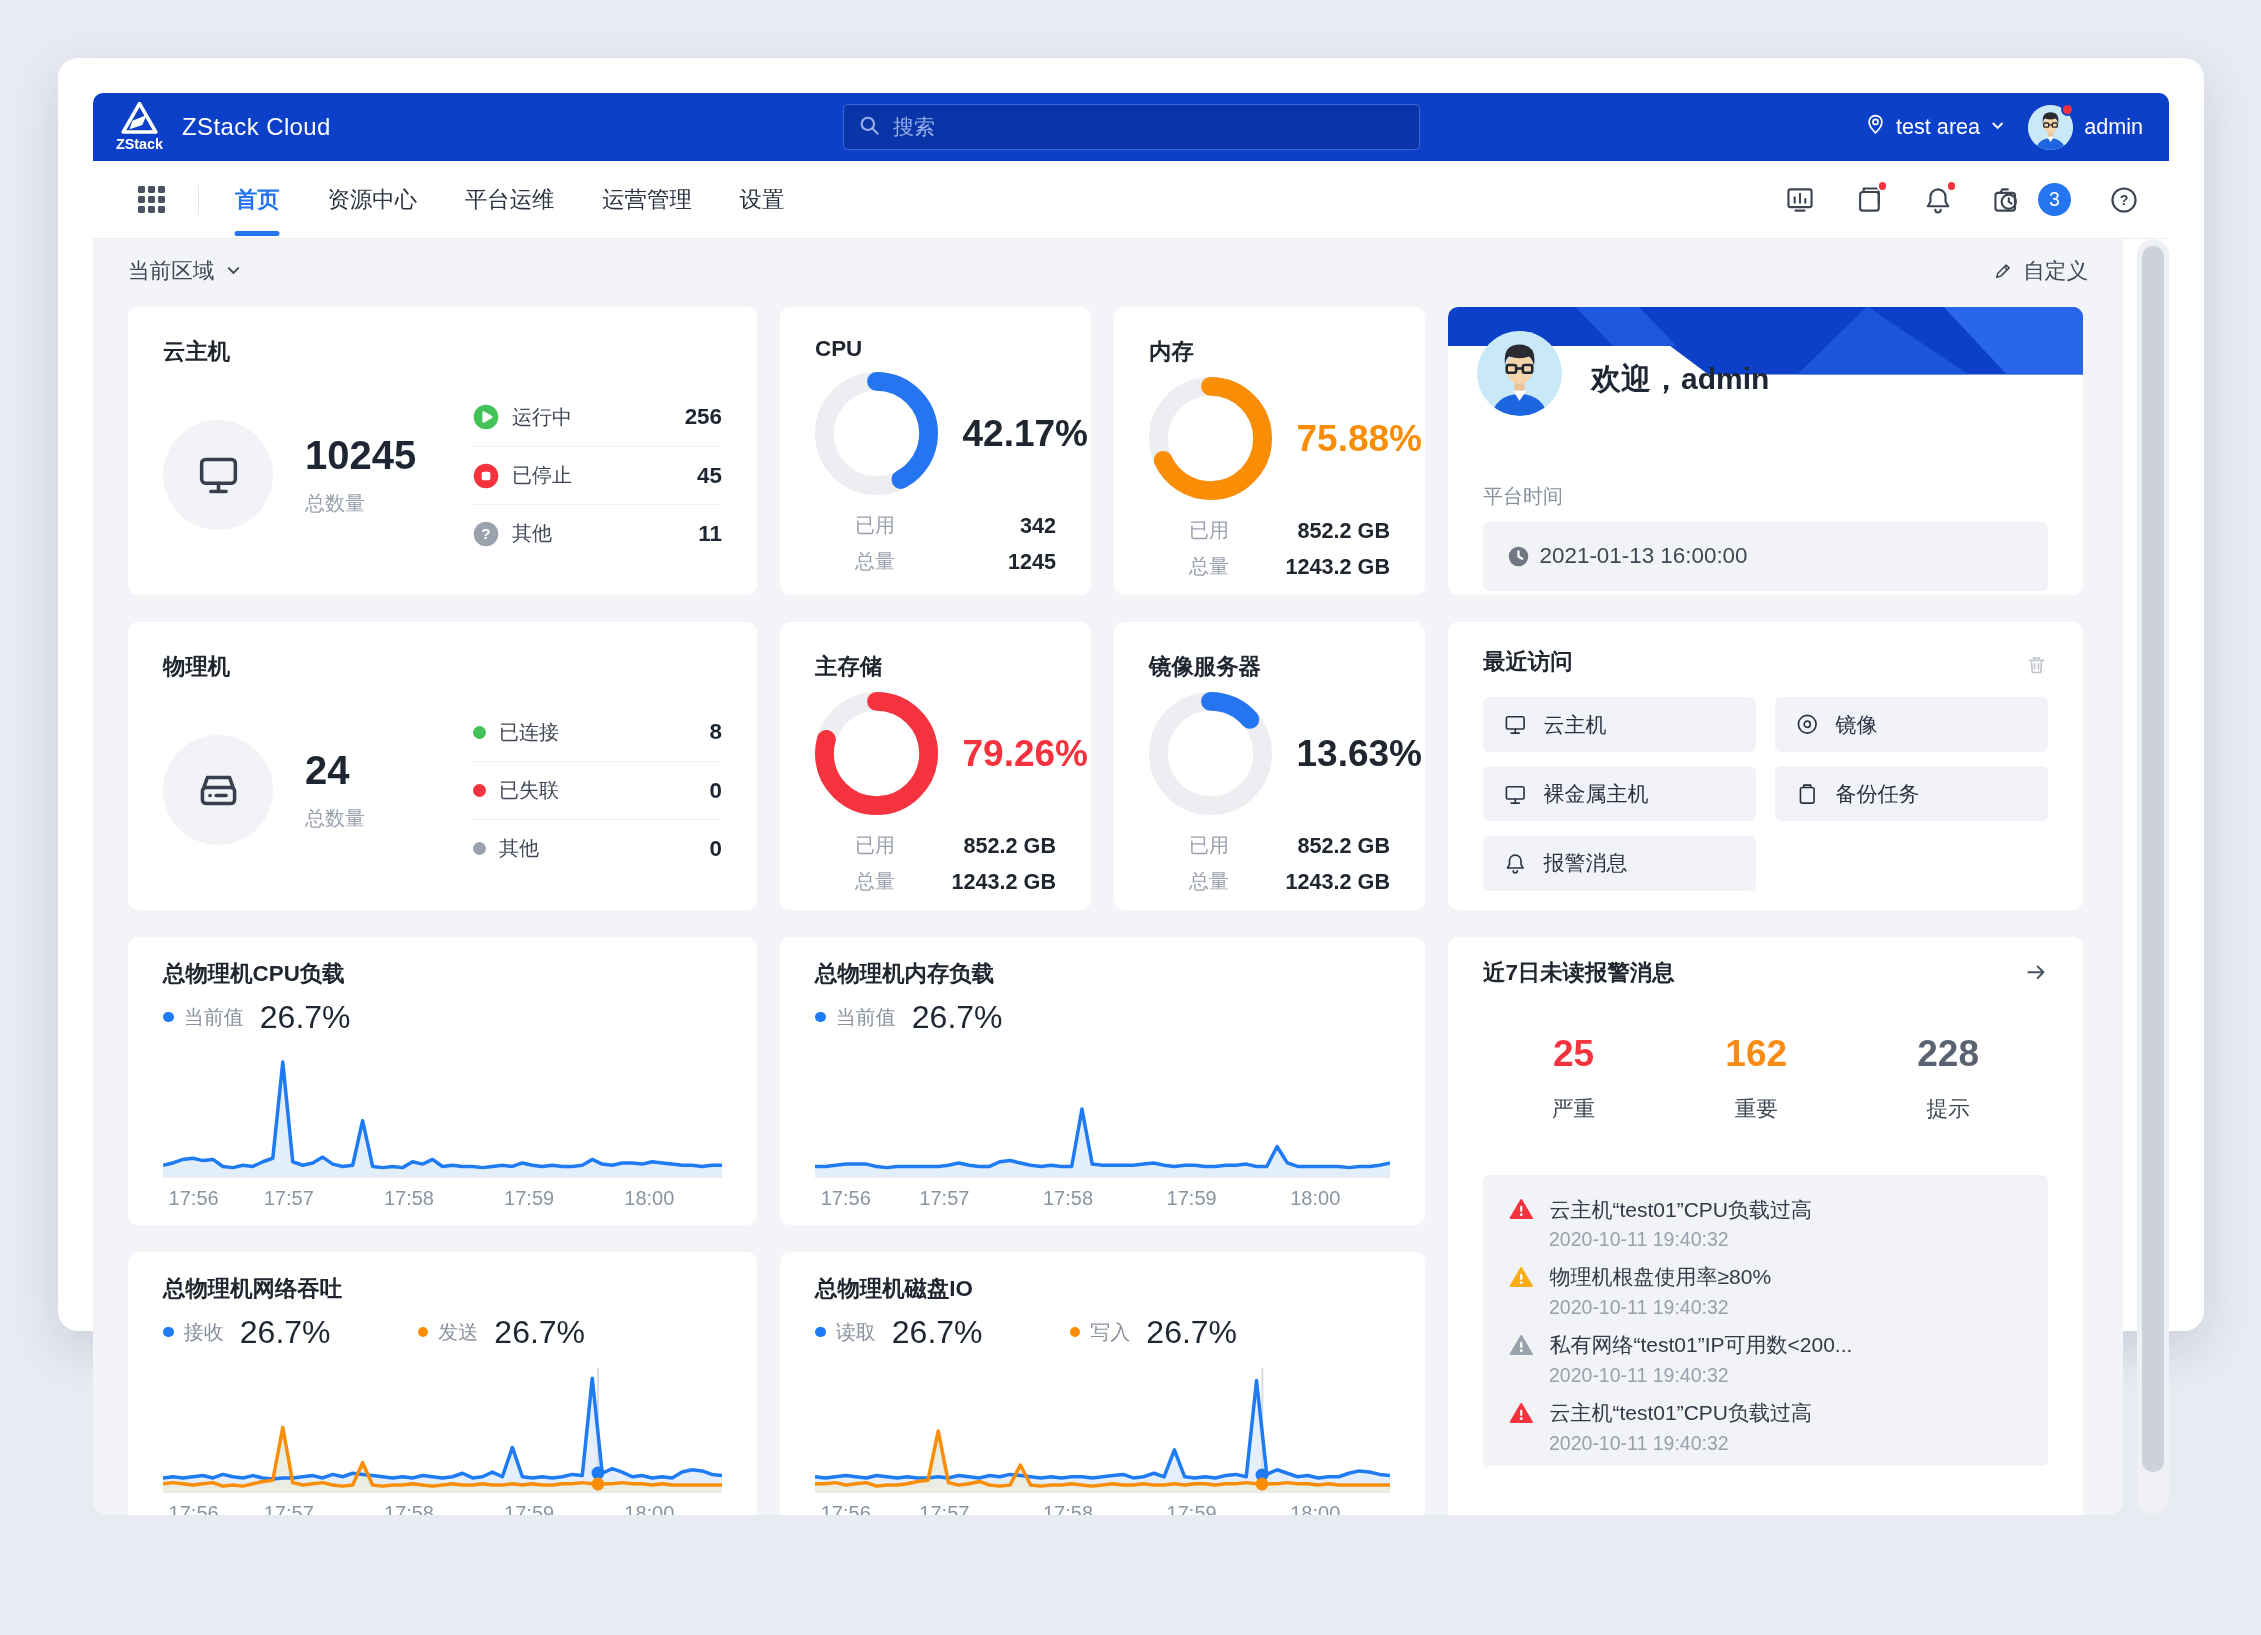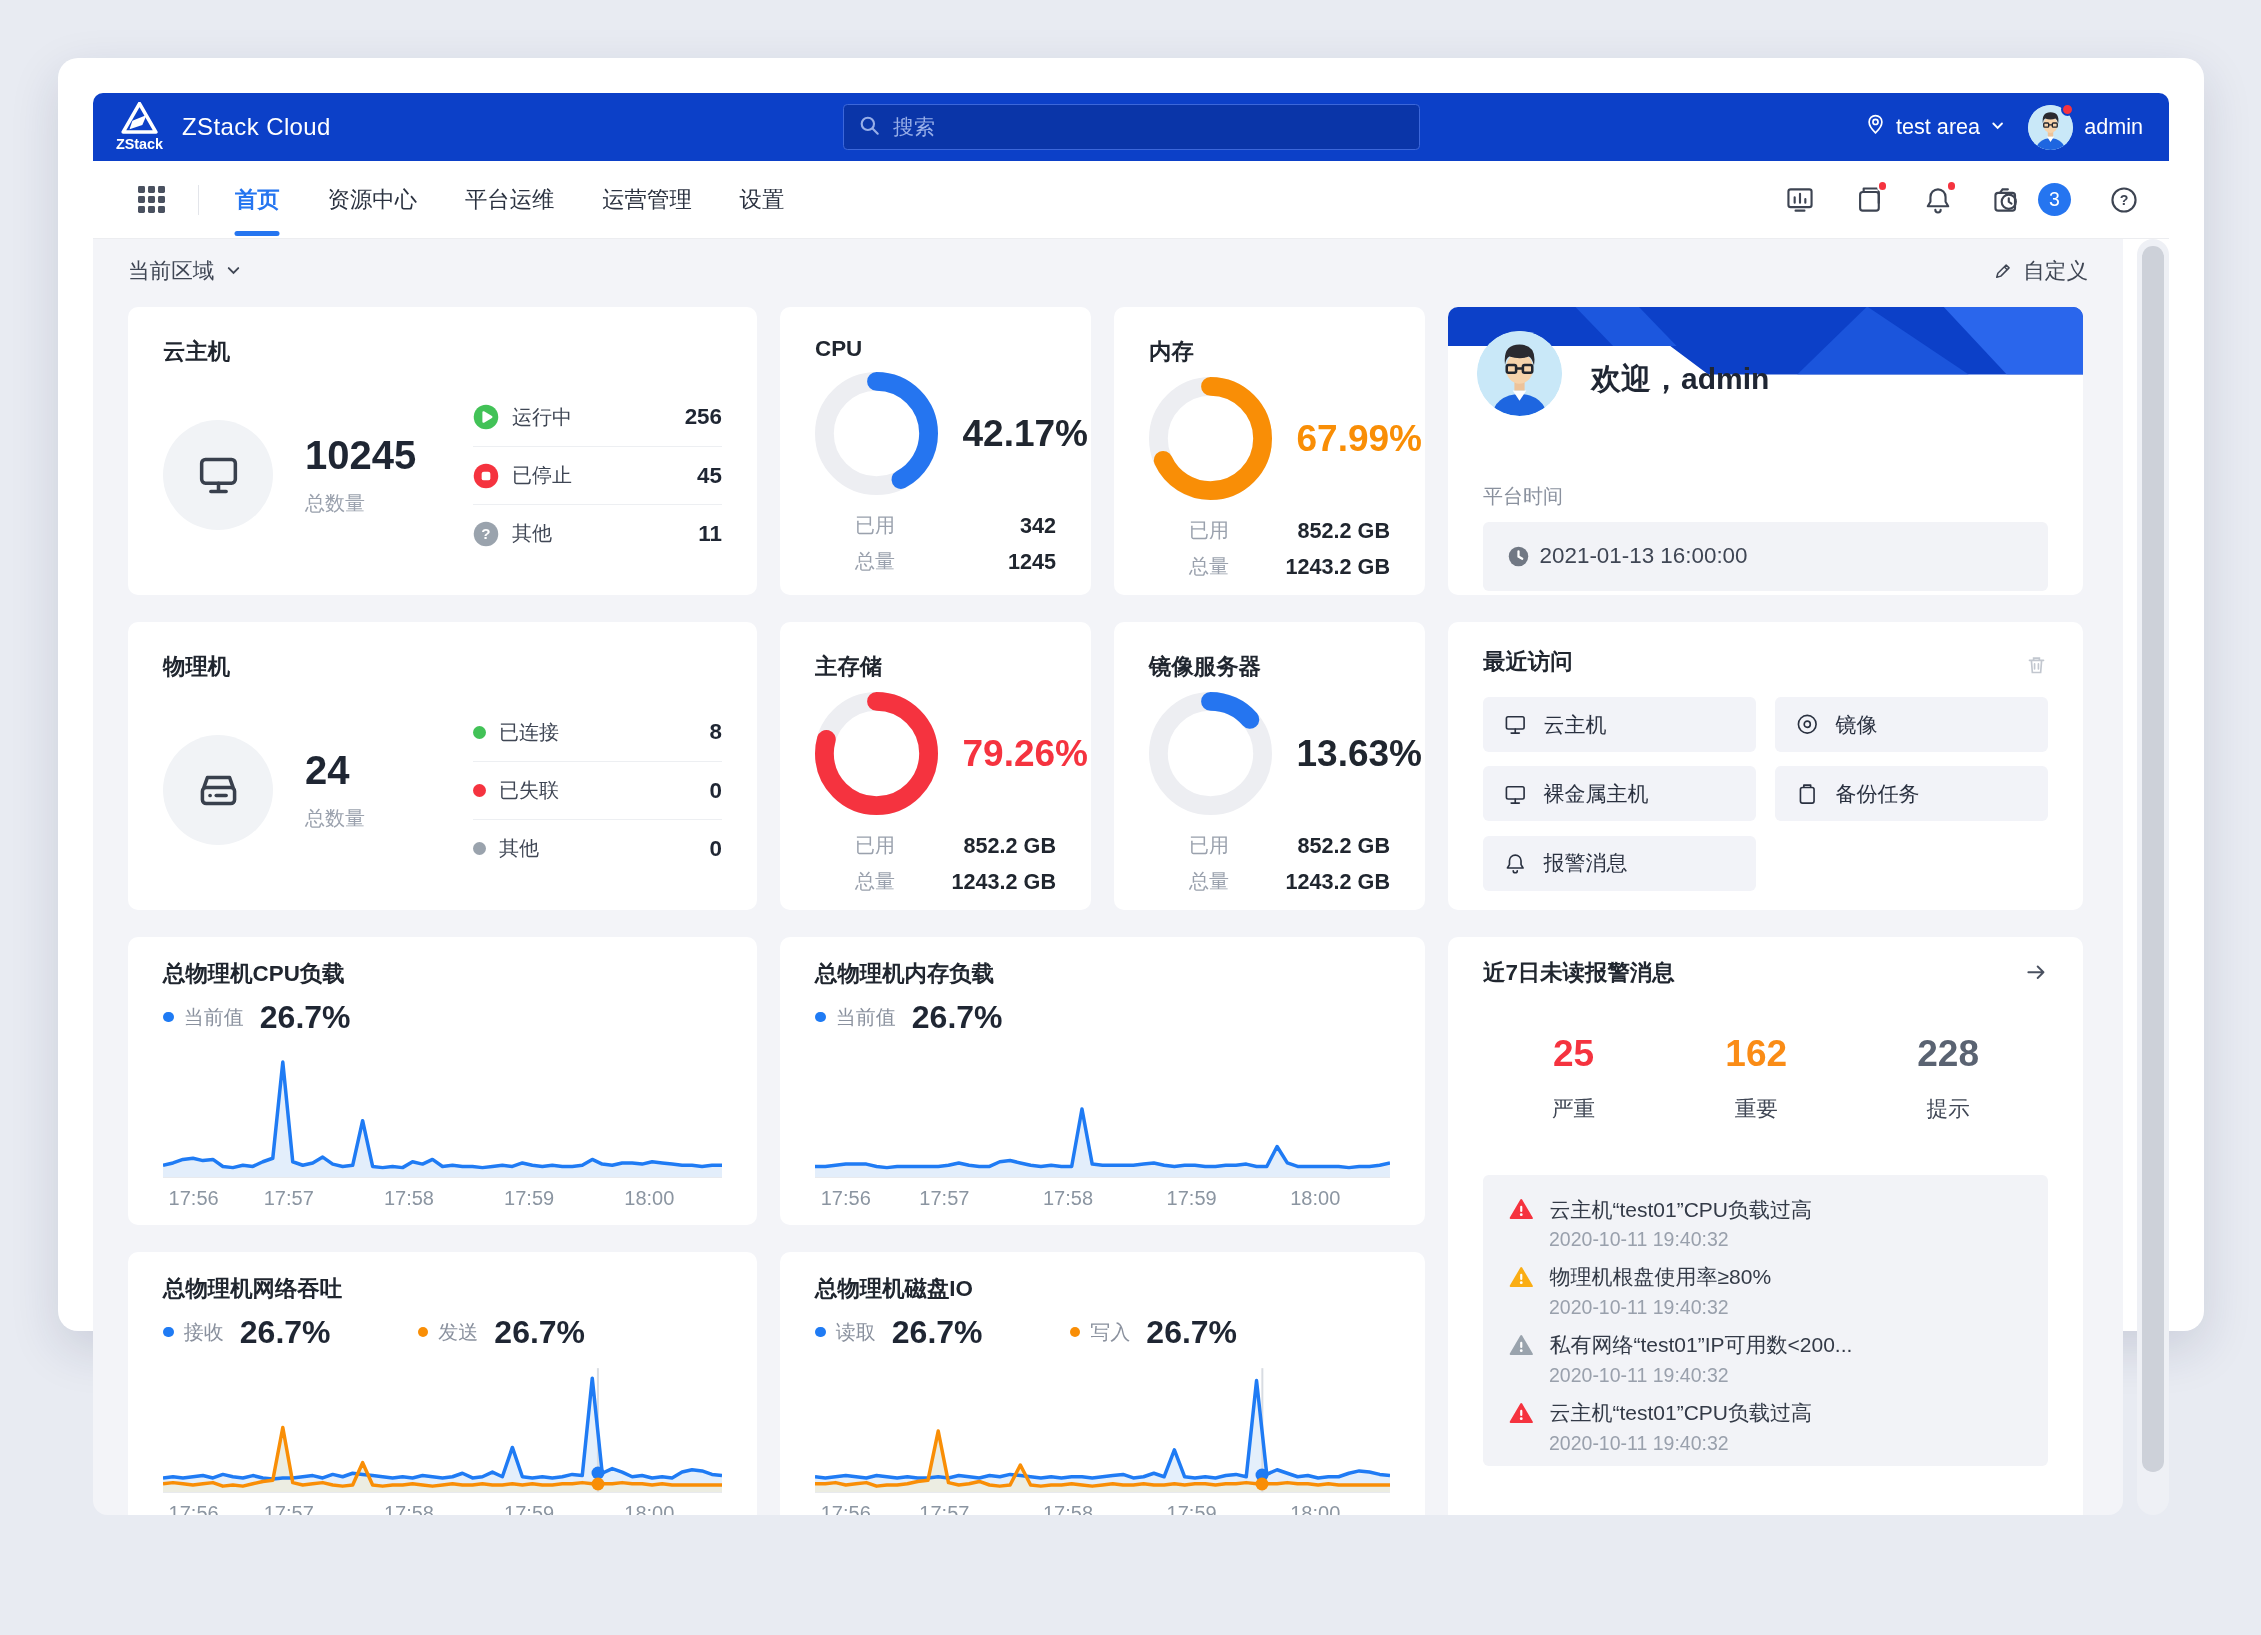--- a/index.html
+++ b/index.html
@@ -89,21 +89,21 @@
   .recent-grid { margin-top:20px; display:grid; grid-template-columns:1fr 1fr; gap:14.4px 19px; }
   .quick { height:55px; background:#f2f3f8; border-radius:5.8px; display:flex; align-items:center; gap:16px; padding:0 20px; font-size:21px; color:#2a3140; cursor:pointer; }
   .quick svg { flex:none; }
 
   
   .card.chart { padding:21.6px 35px; }
   .legend-row { display:flex; align-items:center; margin-top:10px; height:36px; }
   .legend-item { display:flex; align-items:center; margin-right:87px; }
   .ldot { width:10.8px; height:10.8px; border-radius:50%; }
   .llabel { font-size:20px; color:#8a919e; margin:0 16px 0 10px; }
-  .lvalue { font-size:32px; font-weight:700; color:#1f2633; }
+  .lvalue { font-size:32px; font-weight:400; color:#1f2633; }
   .plot { position:relative; height:130px; margin-top:13px; border-bottom:1.4px solid #e8eaee; }
   .plot svg { position:absolute; inset:0; width:100%; height:100%; }
   .hover-dot { position:absolute; width:13px; height:13px; border-radius:50%; transform:translate(-50%,-50%); }
   .axis { position:relative; height:29px; }
   .axis span { position:absolute; top:8.7px; font-size:20px; color:#8b95a1; transform:translateX(-50%); }
   .axis span:first-child { transform:none; }
 
   
   .card.alarm { grid-column:4; grid-row:3/5; height:604px; padding:21.6px 35px; }
   .alarm-head { display:flex; justify-content:space-between; align-items:center; height:29px; }
@@ -338,21 +338,21 @@
             </div>
           </div>
 
         <div class="card r1 c3">
             <div class="card-title">内存</div>
             <div class="donut-row">
               <div><svg width="123" height="123" viewBox="0 0 170 170">
     <circle cx="85" cy="85" r="72" fill="none" stroke="#edeef2" stroke-width="26"></circle>
     <circle cx="85" cy="85" r="72" fill="none" stroke="#f98e06" stroke-width="26" stroke-dasharray="307.5795137053008 452.3893421169302" stroke-linecap="round" transform="rotate(-90 85 85)"></circle>
                 </svg></div>
-              <div class="donut-pct" style="color: rgb(249, 142, 6);">67.99%</div>
+              <div class="donut-pct" style="color: rgb(249, 142, 6);">75.88%</div>
             </div>
             <div class="kv-rows">
               <div class="kv">
                 <span class="k">已用</span>
                 <span class="v">852.2 GB</span>
               </div>
               <div class="kv">
                 <span class="k">总量</span>
                 <span class="v">1243.2 GB</span>
               </div>

